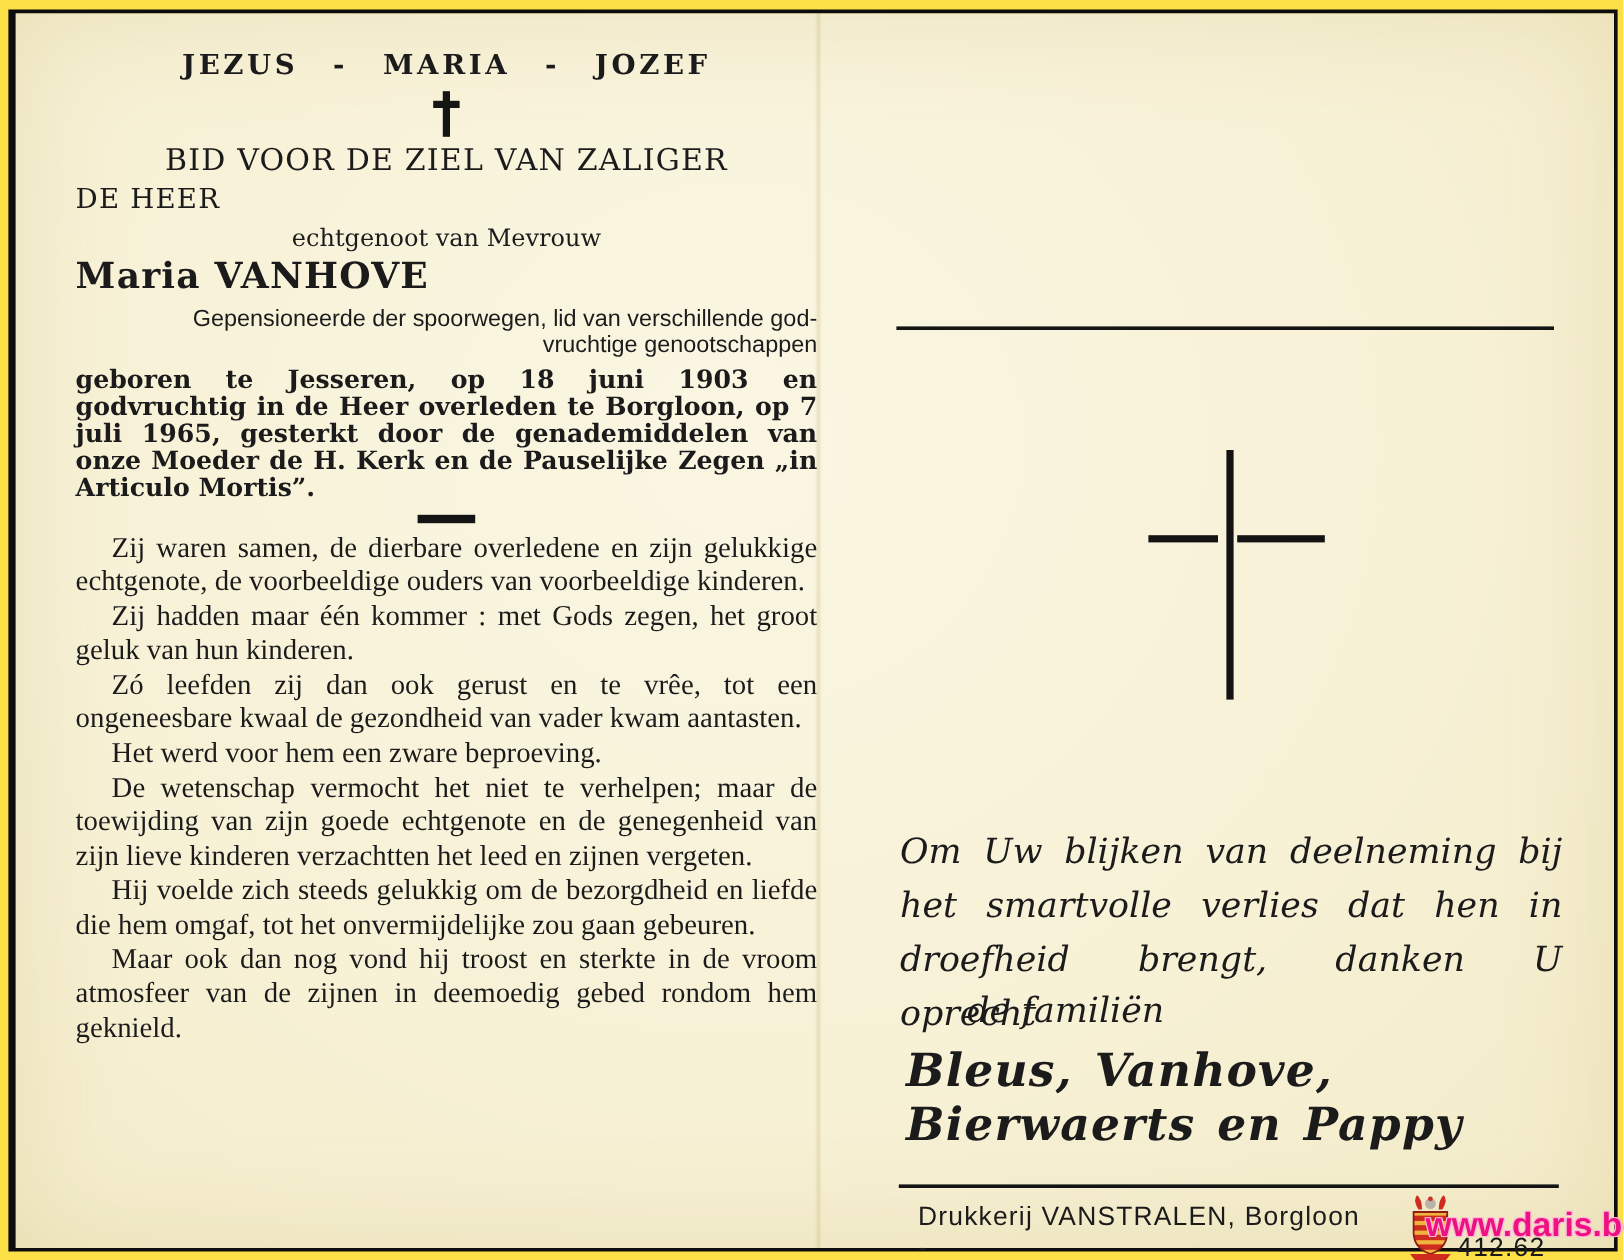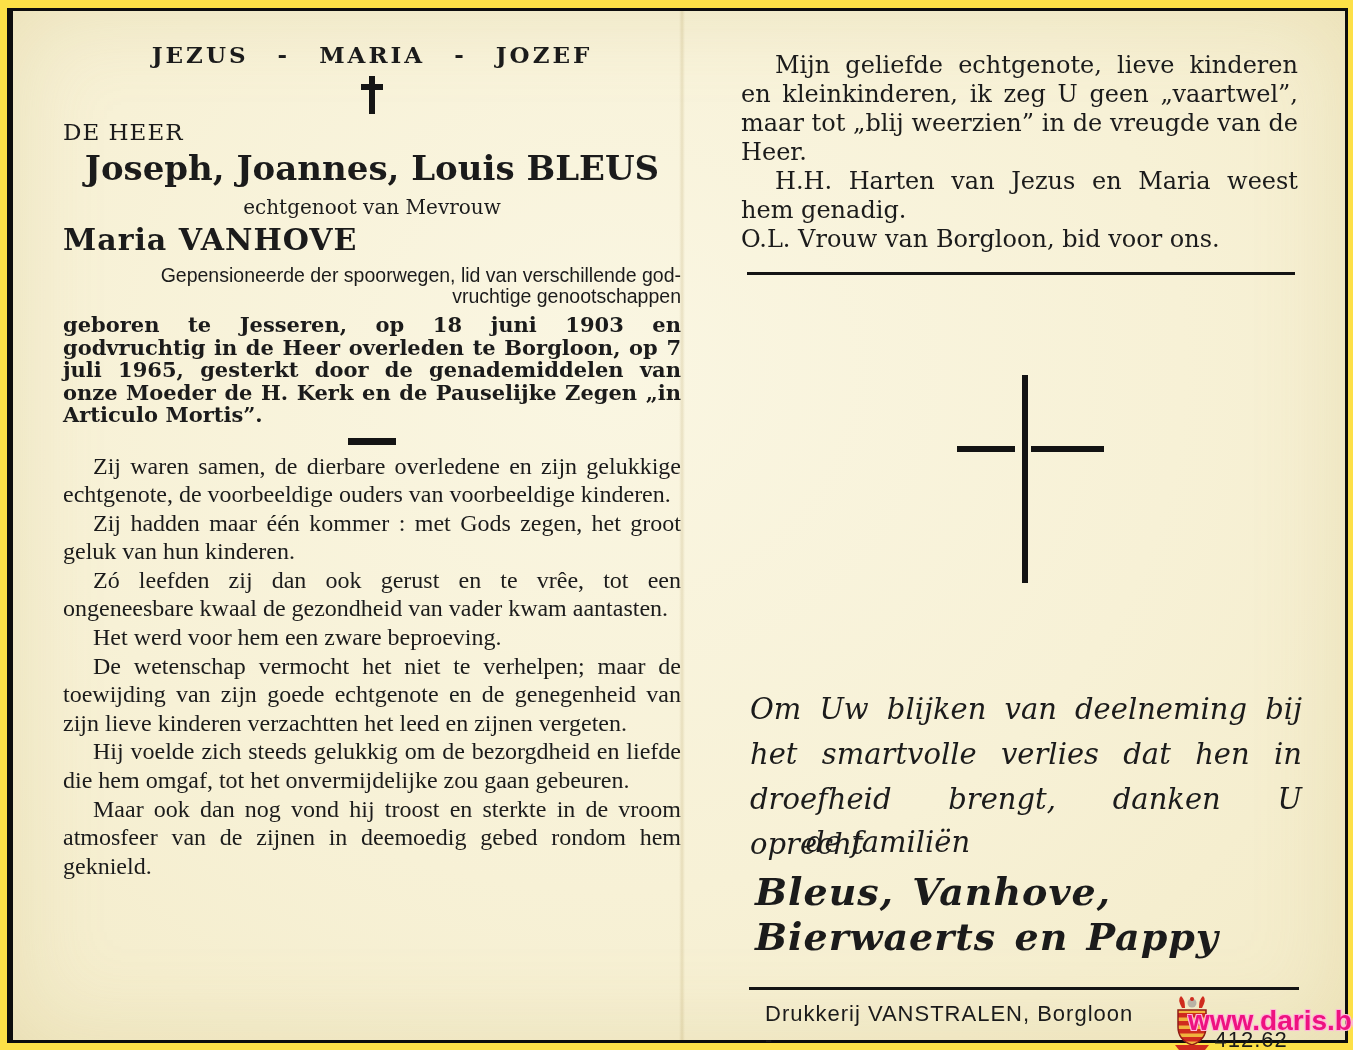--- a/index.html
+++ b/index.html
@@ -69,47 +69,42 @@
 <div class="scan">
   <div class="card">
     <div class="crease"></div>
 
     <div class="page-left">
       <div class="invocation">JEZUS - MARIA - JOZEF</div>
       <div class="cross-glyph">
         <div class="v"></div>
         <div class="h"></div>
       </div>
+      <div class="prayer1">BID VOOR DE ZIEL VAN ZALIGER</div>
       <div class="prayer2">DE HEER</div>
-      <div class="deceased-name">Joseph, Joannes, Louis BLEUS</div>
       <div class="spouse-intro">echtgenoot van Mevrouw</div>
       <div class="spouse-name">Maria VANHOVE</div>
       <div class="occupation">
         <div>Gepensioneerde der spoorwegen, lid van verschillende god-</div>
         <div>vruchtige genootschappen</div>
       </div>
       <div class="life-record">geboren te Jesseren, op 18 juni 1903 en godvruchtig in de Heer overleden te Borgloon, op 7 juli 1965, gesterkt door de genademiddelen van onze Moeder de H. Kerk en de Pauselijke Zegen „in Articulo Mortis”.</div>
       <div class="divider"></div>
       <div class="body-text">
           <p>Zij waren samen, de dierbare overledene en zijn gelukkige echtgenote, de voorbeeldige ouders van voorbeeldige kinderen.</p>
           <p>Zij hadden maar één kommer : met Gods zegen, het groot geluk van hun kinderen.</p>
           <p>Zó leefden zij dan ook gerust en te vrêe, tot een ongeneesbare kwaal de gezondheid van vader kwam aantasten.</p>
           <p>Het werd voor hem een zware beproeving.</p>
           <p>De wetenschap vermocht het niet te verhelpen; maar de toewijding van zijn goede echtgenote en de genegenheid van zijn lieve kinderen verzachtten het leed en zijnen vergeten.</p>
           <p>Hij voelde zich steeds gelukkig om de bezorgdheid en liefde die hem omgaf, tot het onvermijdelijke zou gaan gebeuren.</p>
           <p>Maar ook dan nog vond hij troost en sterkte in de vroom atmosfeer van de zijnen in deemoedig gebed rondom hem geknield.</p>
         </div>
     </div>
 
     <div class="page-right">
-      <div class="farewell">
-          <p>Mijn geliefde echtgenote, lieve kinderen en kleinkinderen, ik zeg U geen „vaartwel”, maar tot „blij weerzien” in de vreugde van de Heer.</p>
-          <p>H.H. Harten van Jezus en Maria weest hem genadig.</p>
-          <p>O.L. Vrouw van Borgloon, bid voor ons.</p>
-        </div>
       <div class="rule rule1"></div>
 
       <div class="cross-figure">
         <div class="cross-v"></div>
         <div class="cross-h-l"></div>
         <div class="cross-h-r"></div>
       </div>
 
       <div class="condolence">
         <span class="condolence-inner">Om Uw blijken van deelneming bij het smartvolle verlies dat hen in droefheid brengt, danken U oprecht</span>

